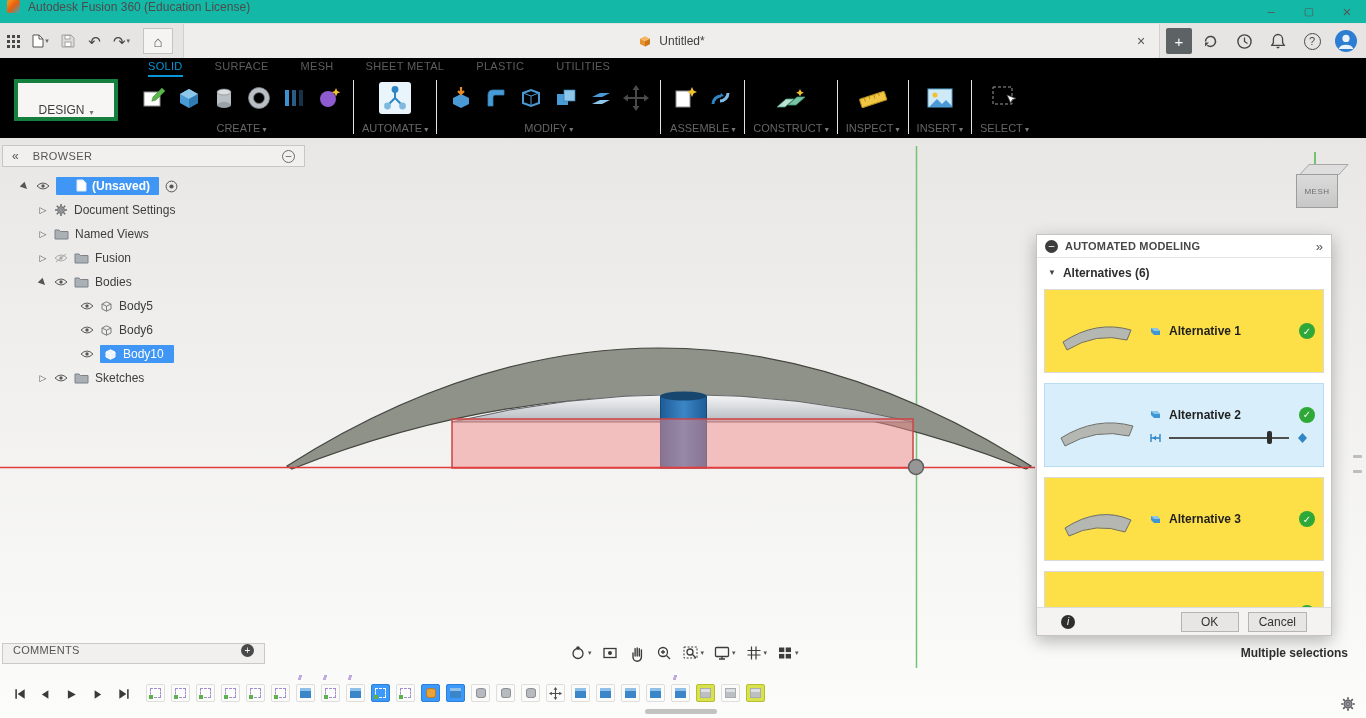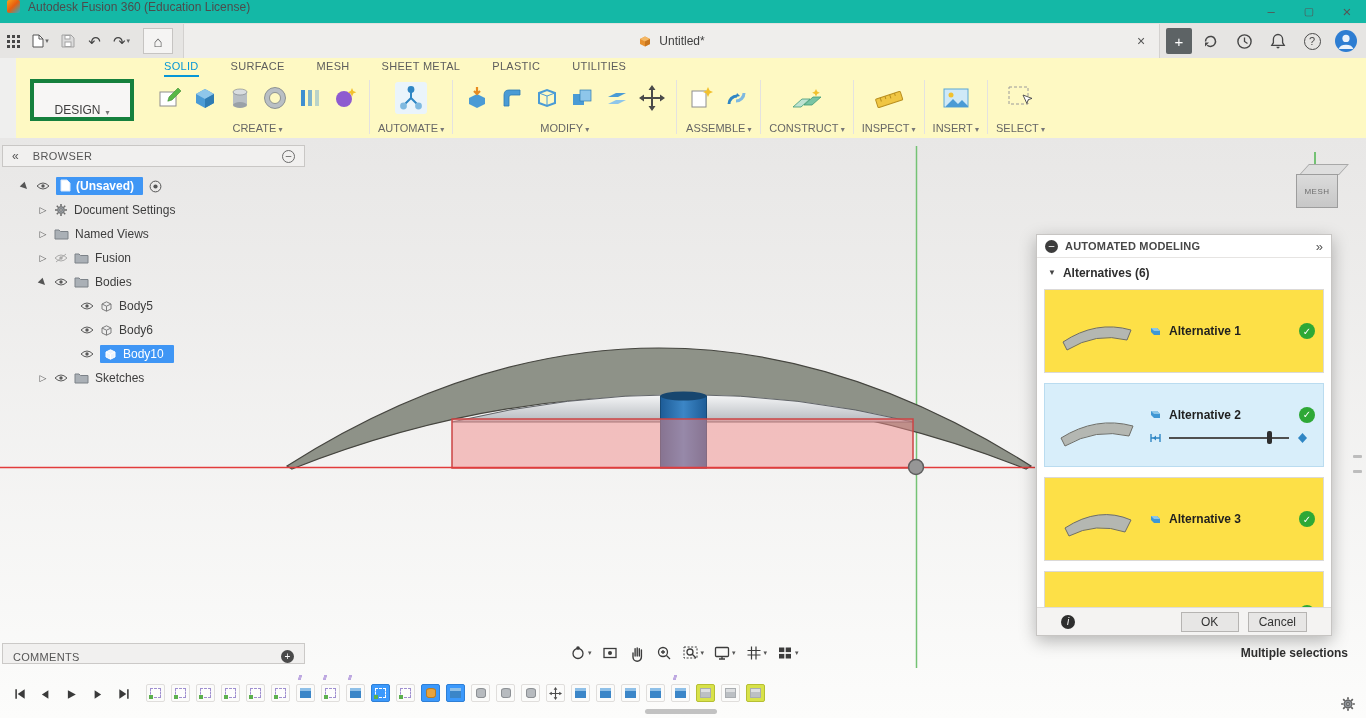--- a/index.html
+++ b/index.html
@@ -27,21 +27,21 @@
 .tab-close{position:absolute;right:9px;top:8px;width:18px;height:18px;display:flex;align-items:center;justify-content:center;color:#555;font-size:14px}
 .tab-close::after{content:"×"}
 .newtab-btn{width:26px;height:26px;margin:0 6px;background:#5d6365;color:#fff;display:flex;align-items:center;justify-content:center;font-size:15px;border-radius:2px}
 .newtab-btn::after{content:"+"}
 .tb-right{display:flex;align-items:center;gap:10px;margin-right:8px}
 .tb-ric{width:24px;height:24px;display:flex;align-items:center;justify-content:center}
 .help-circ{width:17px;height:17px;border:1.4px solid #4a4a4a;border-radius:50%;display:flex;align-items:center;justify-content:center;font-size:11px;color:#4a4a4a}
 .help-circ::after{content:"?"}
 
 
-.ribbon{position:absolute;top:58px;left:16px;right:0;height:94px;background:#fef9c3;border-bottom:1px solid #d6d4d2}
+.ribbon{position:absolute;top:58px;left:0;right:0;height:94px;background:#000000;border-bottom:1px solid #d6d4d2}
 .ribbon-tabs{display:flex;align-items:flex-end;gap:32px;padding-left:148px;height:19px}
 .rtab{font-size:11px;color:#5d5d5d;letter-spacing:.3px;padding-bottom:3px;border-bottom:2px solid transparent}
 .rtab.active{color:#0696d7;border-bottom-color:#0696d7}
 .tool-row{display:flex;align-items:stretch;height:60px}
 .design-btn{margin:2px 12px 0 14px;width:104px;height:42px;border:4px solid #15803d;background:#f7f6f5;display:flex;align-items:flex-end;justify-content:center;gap:5px;font-size:12px;color:#3d3d3d;align-self:flex-start}
 .tgroup{display:flex;flex-direction:column;align-items:center;justify-content:space-between;padding:1px 8px 3px}
 .tg-icons{display:flex;align-items:center;gap:3px;height:40px}
 .ticon{min-width:32px;height:34px;display:flex;align-items:center;justify-content:center;border-radius:2px}
 .tg-label{font-size:11px;color:#666;white-space:nowrap}
 .caret::after{content:" ▾";font-size:8px;color:#777}
@@ -64,21 +64,21 @@
 .bp-collapse::after{content:"«"}
 .bp-title{font-size:11px;color:#555;letter-spacing:.4px}
 .bp-toggle{margin-left:auto;width:13px;height:13px;border:1px solid #6b6b6b;border-radius:50%;display:flex;align-items:center;justify-content:center;font-size:10px;color:#555}
 .bp-toggle::after{content:"–";margin-top:-1px}
 .tree{padding-top:7px}
 .trow{height:24px;display:flex;align-items:center;gap:6px;font-size:12px;color:#3d3d3d}
 .tri{font-size:9px;color:#555;width:10px;text-align:center}
 .tri-closed::after{content:"▷"}
 .tri-open{display:inline-block;transform:rotate(45deg)}
 .tri-open::after{content:"▶"}
-.doc-chip{background:#3f96f5;color:#fff;display:flex;gap:5px;padding:2px 9px 2px 4px;border-radius:1px;font-weight:bold;font-size:12px}
+.doc-chip{background:#3f96f5;color:#fff;display:flex;gap:5px;padding:2px 9px 2px 20px;border-radius:1px;font-weight:bold;font-size:12px}
 .sel-chip{background:#3f96f5;color:#fff;display:flex;align-items:center;gap:6px;padding:2px 10px 2px 4px;border-radius:1px}
 .dim{opacity:.45}
 .lbl{white-space:nowrap}
 
 
 .amd{position:absolute;left:1036px;top:234px;width:296px;height:402px;background:#fff;border:1px solid #c7c5c3;box-shadow:0 5px 16px rgba(0,0,0,.28);display:flex;flex-direction:column}
 .amd-head{height:23px;display:flex;align-items:center;gap:7px;padding:0 8px;border-bottom:1px solid #e6e4e2;flex:0 0 auto}
 .circ-minus{width:13px;height:13px;border-radius:50%;background:#3c3c3c;color:#fff;display:flex;align-items:center;justify-content:center;font-size:10px}
 .circ-minus::after{content:"–";margin-top:-1px}
 .amd-title{font-size:11px;font-weight:bold;color:#474747;letter-spacing:.2px}
@@ -99,21 +99,21 @@
 .slider-row{display:flex;align-items:center;gap:7px;padding-right:6px}
 .track{flex:1;height:2px;background:#4f4f4f;position:relative}
 .handle{position:absolute;right:14%;top:-5.5px;width:5px;height:13px;background:#2e2e2e;border-radius:2px}
 .amd-foot{height:28px;border-top:1px solid #deDCda;background:#f4f3f2;display:flex;align-items:center;gap:9px;padding:0 24px;flex:0 0 auto}
 .info-ic{width:14px;height:14px;border-radius:50%;background:#2e2e2e;color:#fff;display:flex;align-items:center;justify-content:center;font-size:10px;font-style:italic}
 .info-ic::after{content:"i"}
 .amd-sp{flex:1}
 .btn{min-width:58px;height:20px;background:#e7e6e5;border:1px solid #b6b4b2;display:flex;align-items:center;justify-content:center;font-size:12px;color:#333;padding:0 10px}
 
 
-.comments-bar{position:absolute;left:2px;top:643px;width:303px;height:21px;background:#f1f0ef;border:1px solid #cbc9c7;display:flex;align-items:flex-end;padding:0 10px}
+.comments-bar{position:absolute;left:2px;top:643px;width:263px;height:21px;background:#f1f0ef;border:1px solid #cbc9c7;display:flex;align-items:flex-start;padding:0 10px}
 .cm-title{font-size:11px;color:#555;letter-spacing:.3px}
 .cm-toggle{margin-left:auto;width:13px;height:13px;border-radius:50%;background:#4a4a4a;color:#fff;display:flex;align-items:center;justify-content:center;font-size:10px}
 .cm-toggle::after{content:"+";margin-top:-1px}
 
 .navbar{position:absolute;left:566px;top:642px;height:22px;display:flex;align-items:center;gap:3px}
 .nv-btn{height:21px;display:flex;align-items:center;justify-content:center;padding:0 3px;color:#3c3c3c}
 .nv-caret{font-size:7px;color:#555;margin-left:1px}
 
 .status-multi{position:absolute;right:18px;top:646px;font-size:12px;font-weight:bold;color:#2e2e2e}
 

